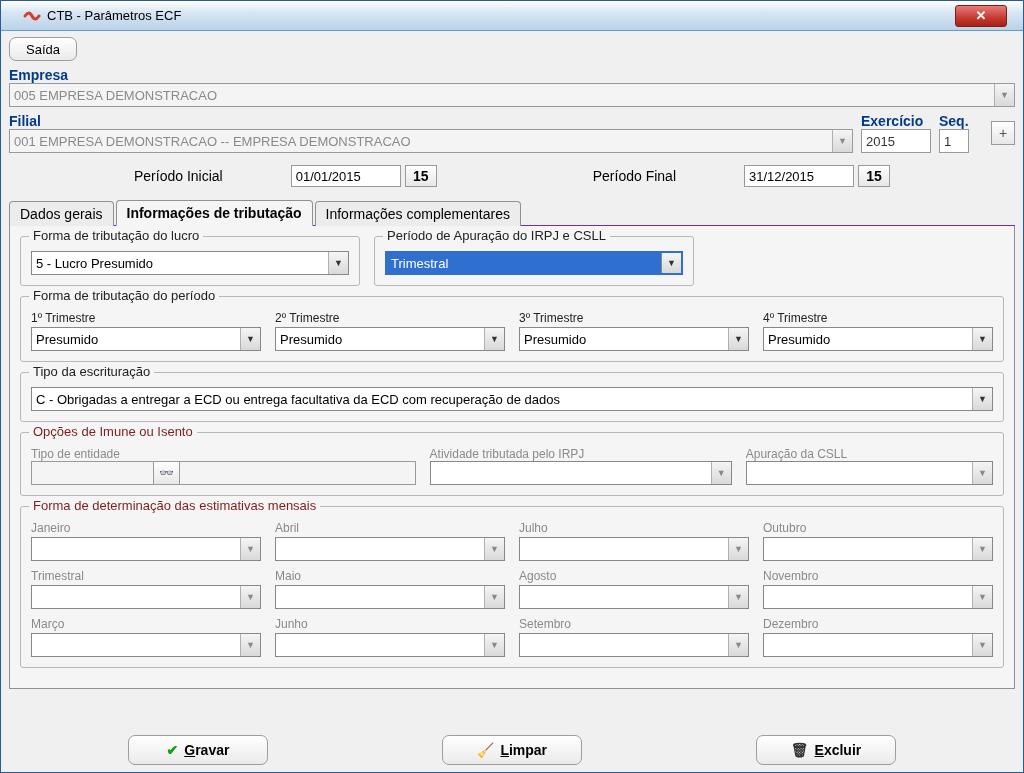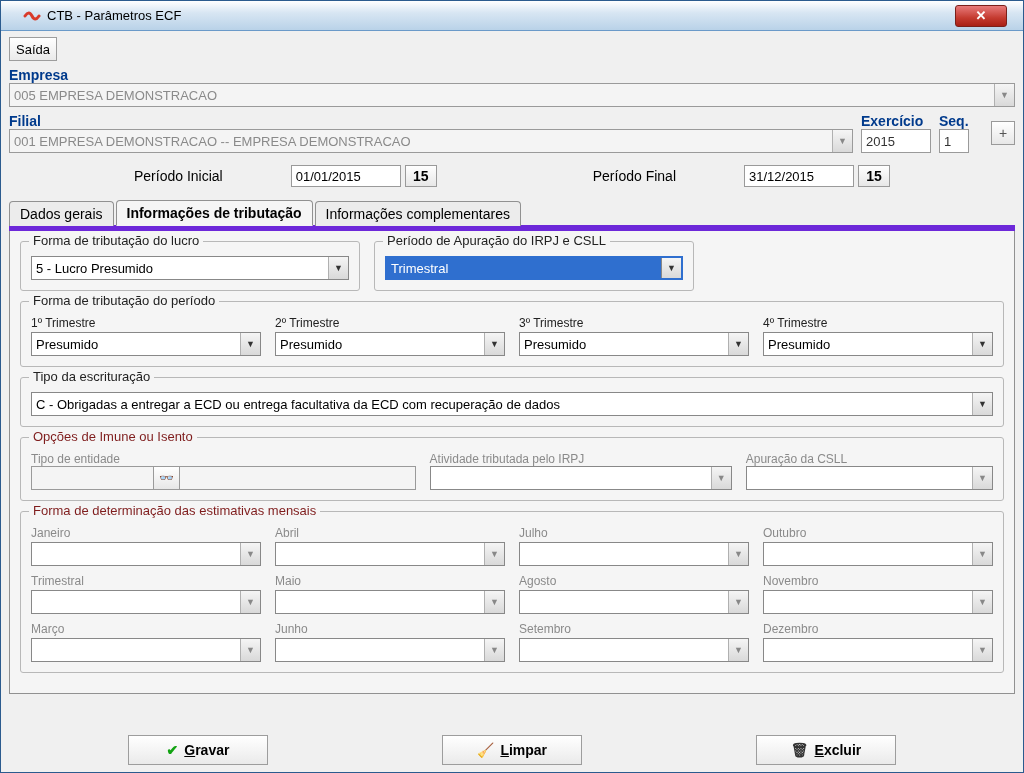--- a/index.html
+++ b/index.html
@@ -43,22 +43,22 @@
     position:absolute; top:30px; left:0; right:0; bottom:0;
     padding: 6px 8px 8px 8px;
   }
   .toolbar {
     margin-bottom: 6px;
   }
   .btn {
     display:inline-flex; align-items:center; justify-content:center;
     background: linear-gradient(to bottom, #ffffff, #eaeaea);
     border: 1px solid #9d9d9d;
-    border-radius: 0;
-    padding: 3px 6px;
+    border-radius: 7px;
+    padding: 3px 16px;
     font-size: 13px;
     cursor: pointer;
     min-height: 24px;
   }
   .big-btn {
     min-width: 140px;
     min-height: 30px;
     font-size: 14px;
     font-weight: bold;
     gap: 6px;
@@ -98,21 +98,21 @@
   .date-in {
     border:1px solid #9a9a9a; background:#fff; height:22px;
     width:110px; padding:0 4px; font-size:13px; display:flex;align-items:center;
   }
   .cal-btn {
     border:1px solid #9a9a9a; background:linear-gradient(#fff,#e7e7e7);
     width:32px;height:22px; font-size:14px; display:flex;align-items:center;justify-content:center; cursor:pointer;font-weight:bold;
   }
   .tabs {
     display:flex; align-items:flex-end;
-    border-bottom:6px solid #6d28d9;
+    border-bottom:1px solid #6d28d9;
     margin-top: 4px;
   }
   .tab {
     padding: 4px 10px 4px 10px;
     border:1px solid #919191;
     border-bottom:none;
     background: #ececec;
     margin-right:2px;
     border-radius: 4px 4px 0 0;
     font-size: 14px;

